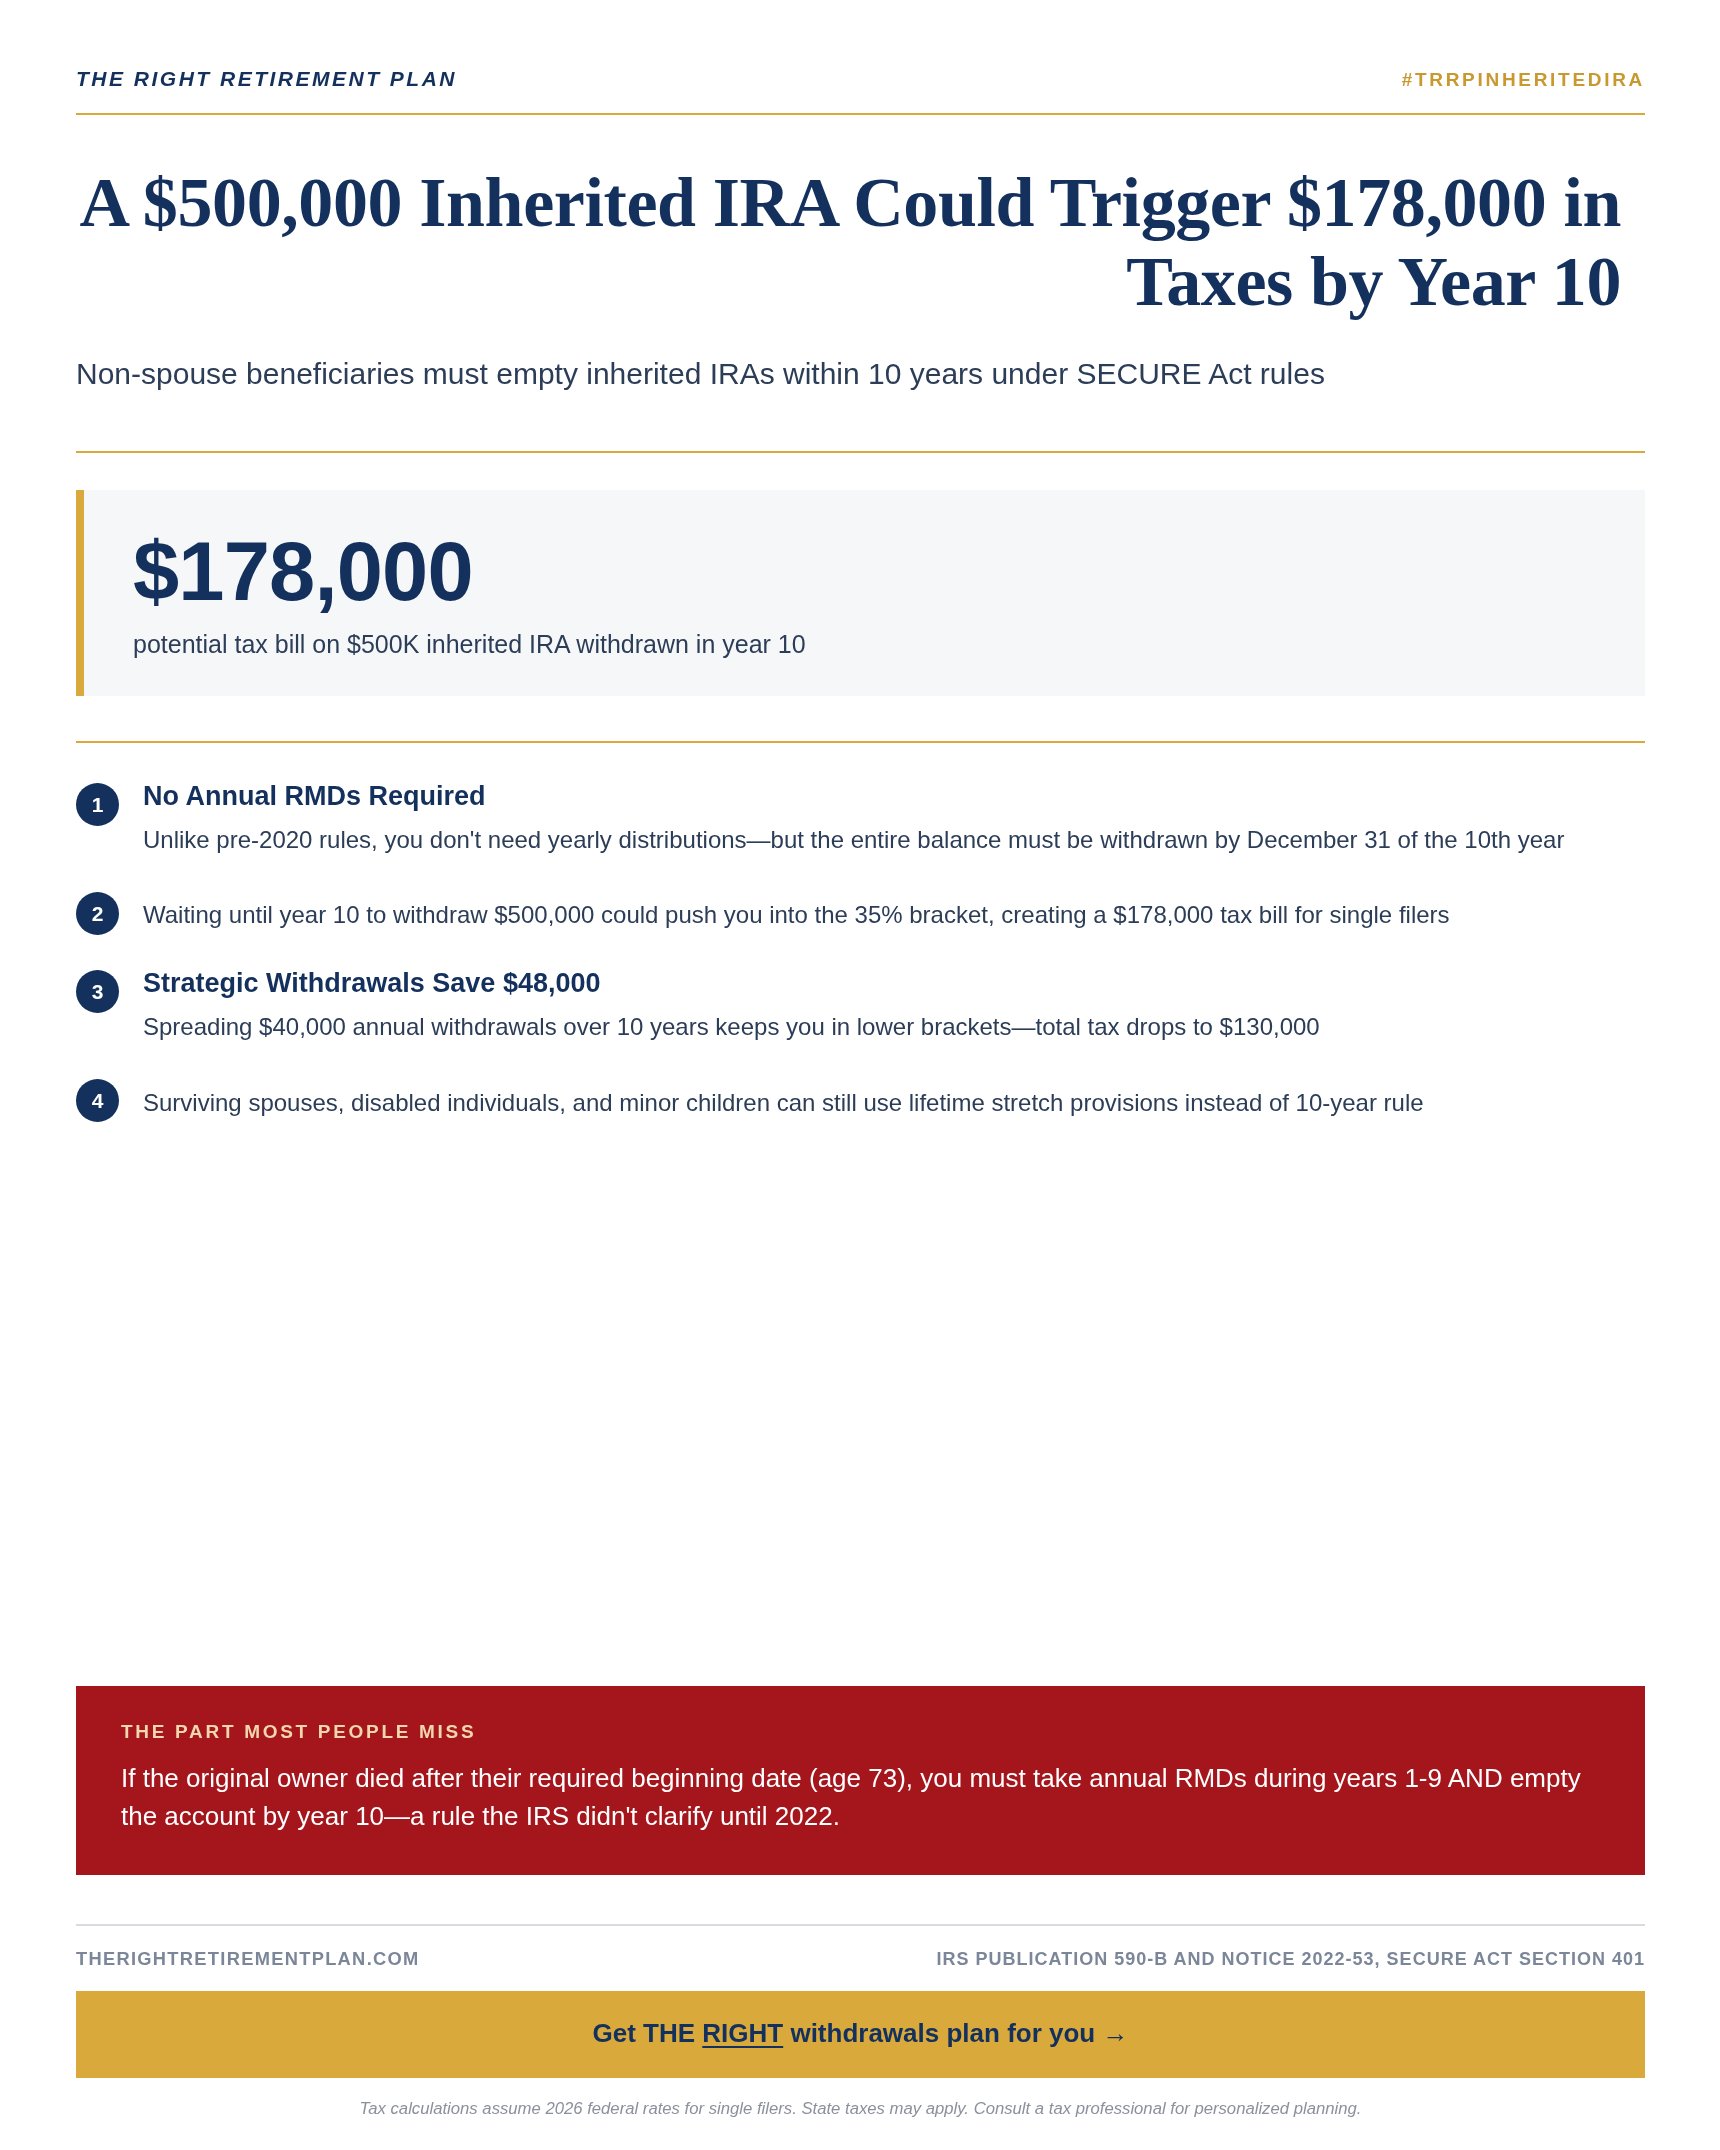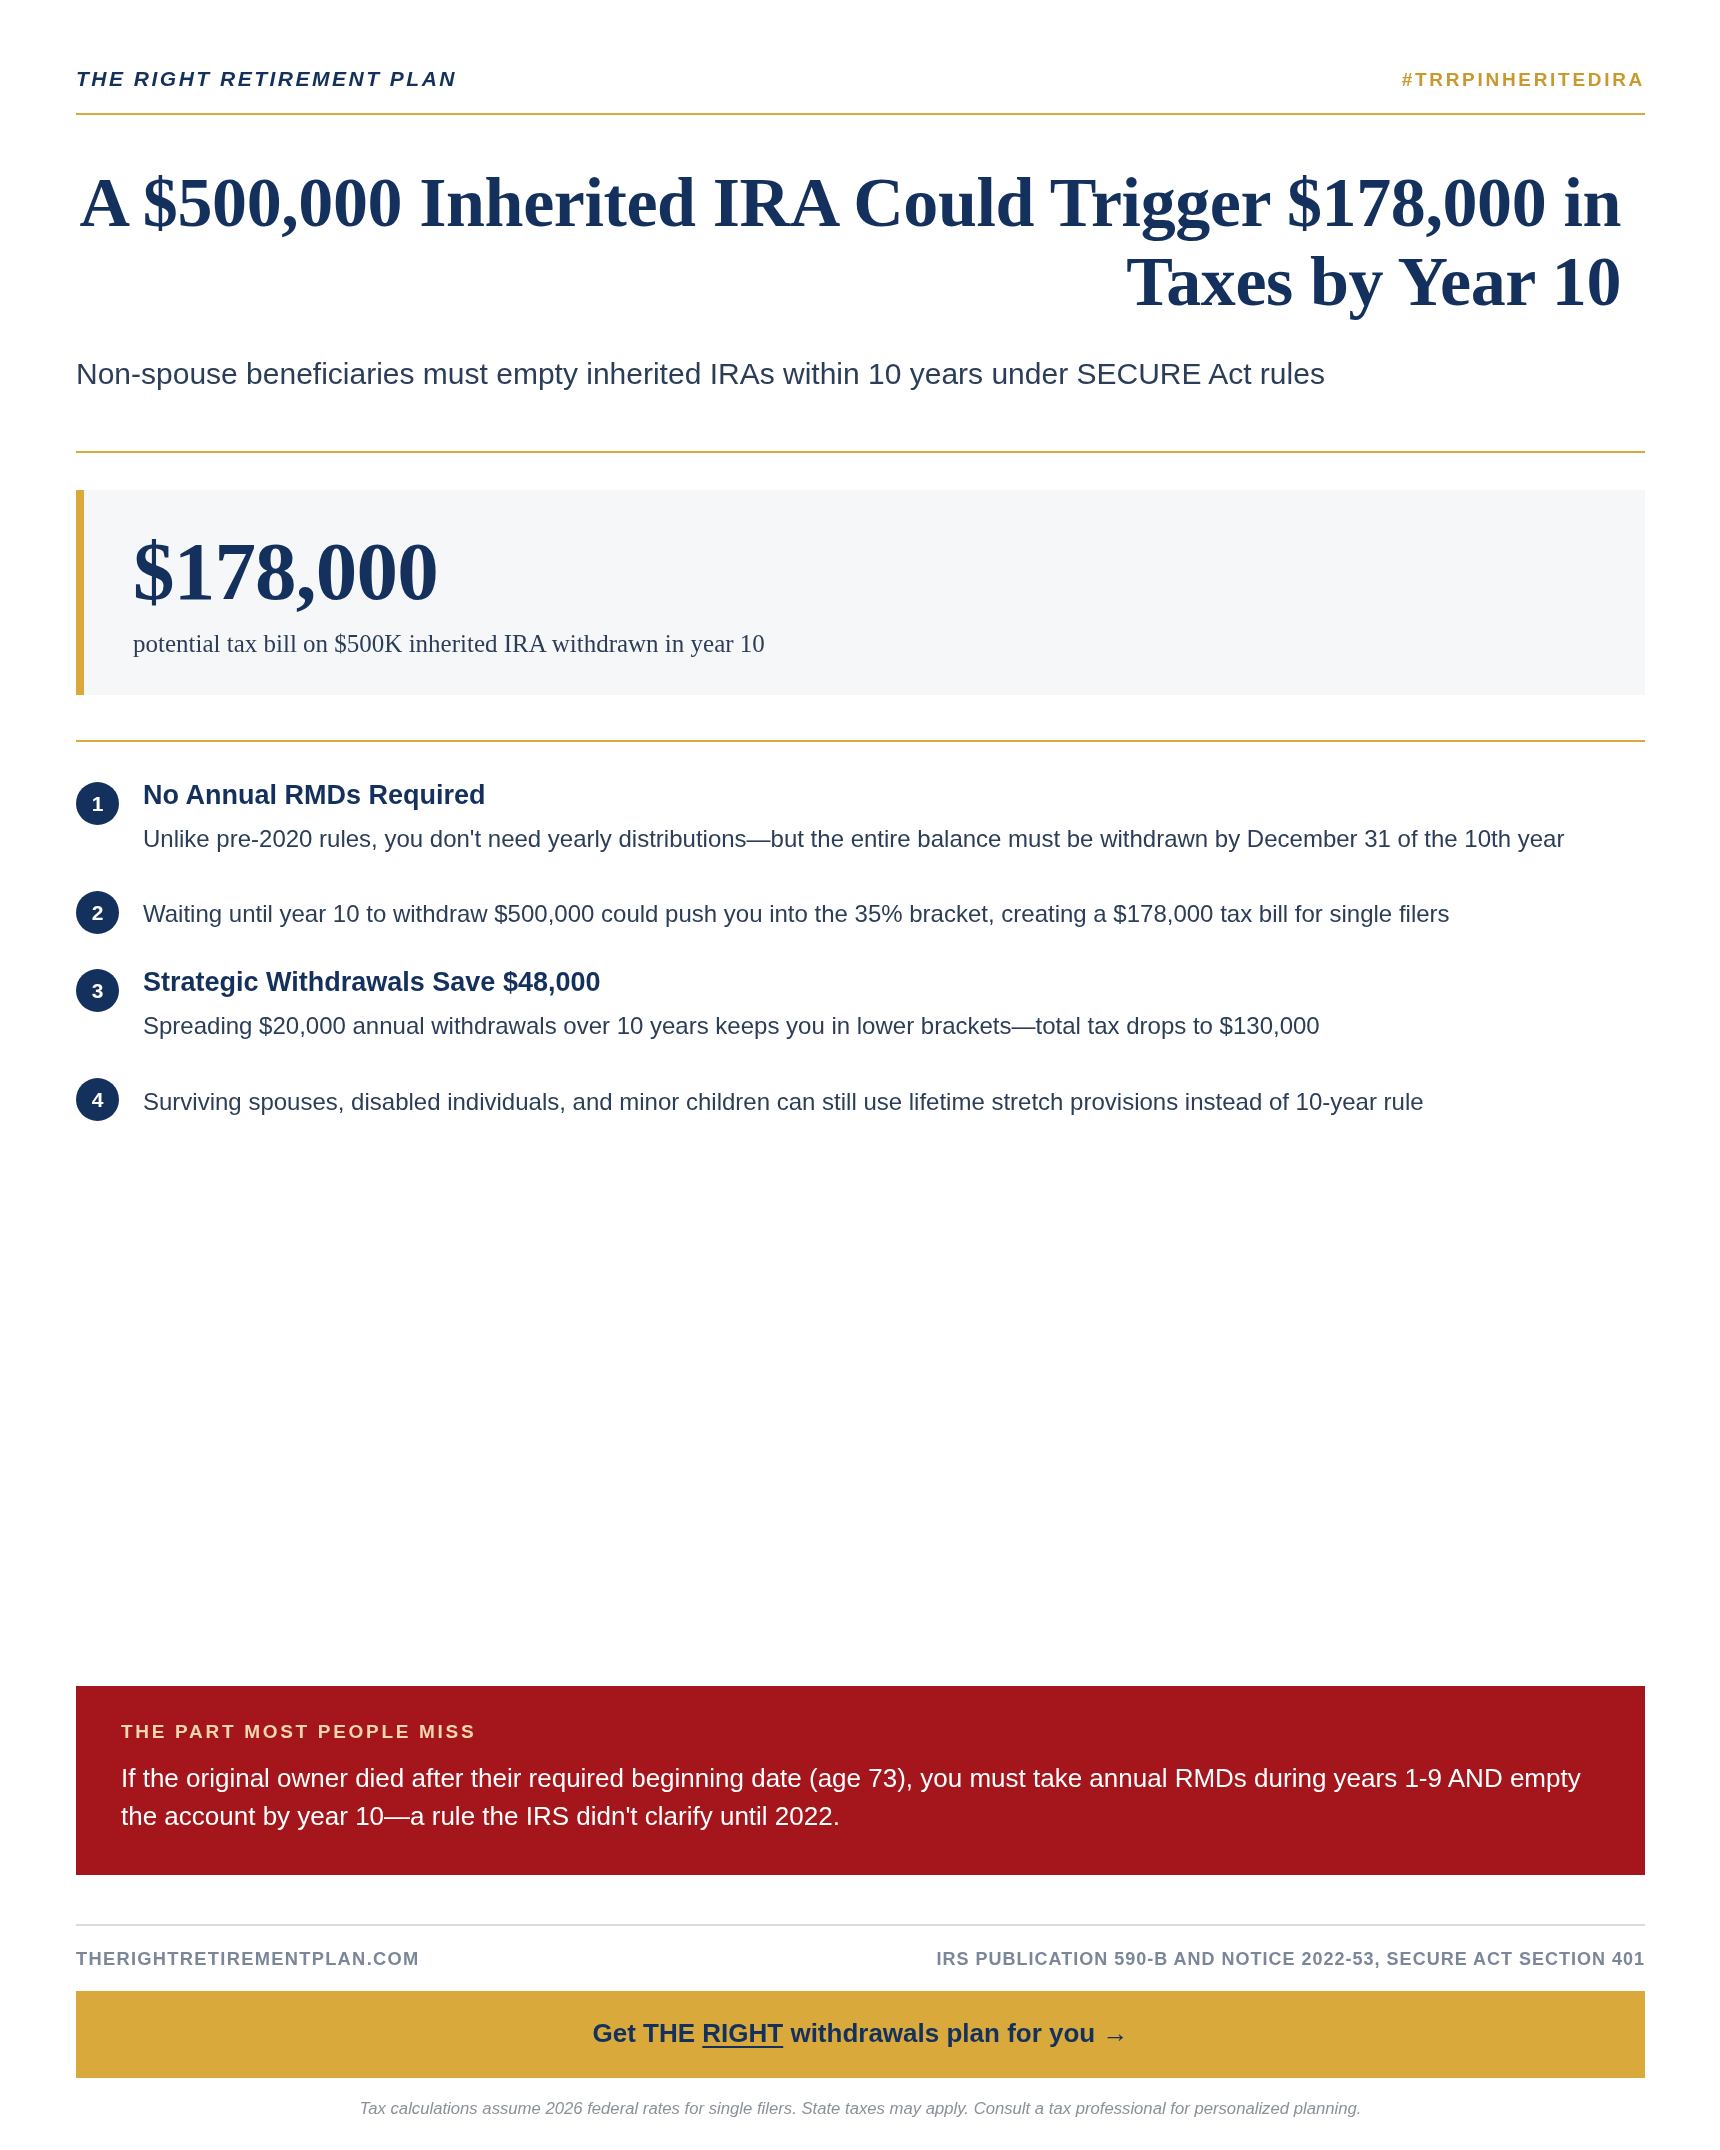--- a/index.html
+++ b/index.html
@@ -77,21 +77,20 @@
     background: #d9a93c;
     margin-top: 56px;
   }
 
   
   .stat-band {
     margin-top: 37px;
     background: #f6f7f9;
     border-left: 8.8px solid #d9a93c;
     padding: 38px 0 37px 49px;
-    font-family: Liberation Serif, serif;
   }
   .stat-number {
     font-size: 83px;
     font-weight: bold;
     color: #14305c;
     letter-spacing: -0.8px;
     line-height: 1.05;
   }
   .stat-caption {
     font-size: 25px;
@@ -251,21 +250,21 @@
       <div class="badge">2</div>
       <div class="point-body">
         <div class="point-desc">Waiting until year 10 to withdraw $500,000 could push you into the 35% bracket, creating a $178,000 tax bill for single filers</div>
       </div>
     </div>
 
     <div class="point">
       <div class="badge">3</div>
       <div class="point-body">
         <div class="point-title">Strategic Withdrawals Save $48,000</div>
-        <div class="point-desc">Spreading $20,000 annual withdrawals over 10 years keeps you in lower brackets—total tax drops to $130,000</div>
+        <div class="point-desc">Spreading $40,000 annual withdrawals over 10 years keeps you in lower brackets—total tax drops to $130,000</div>
       </div>
     </div>
 
     <div class="point">
       <div class="badge">4</div>
       <div class="point-body">
         <div class="point-desc">Surviving spouses, disabled individuals, and minor children can still use lifetime stretch provisions instead of 10-year rule</div>
       </div>
     </div>
 

